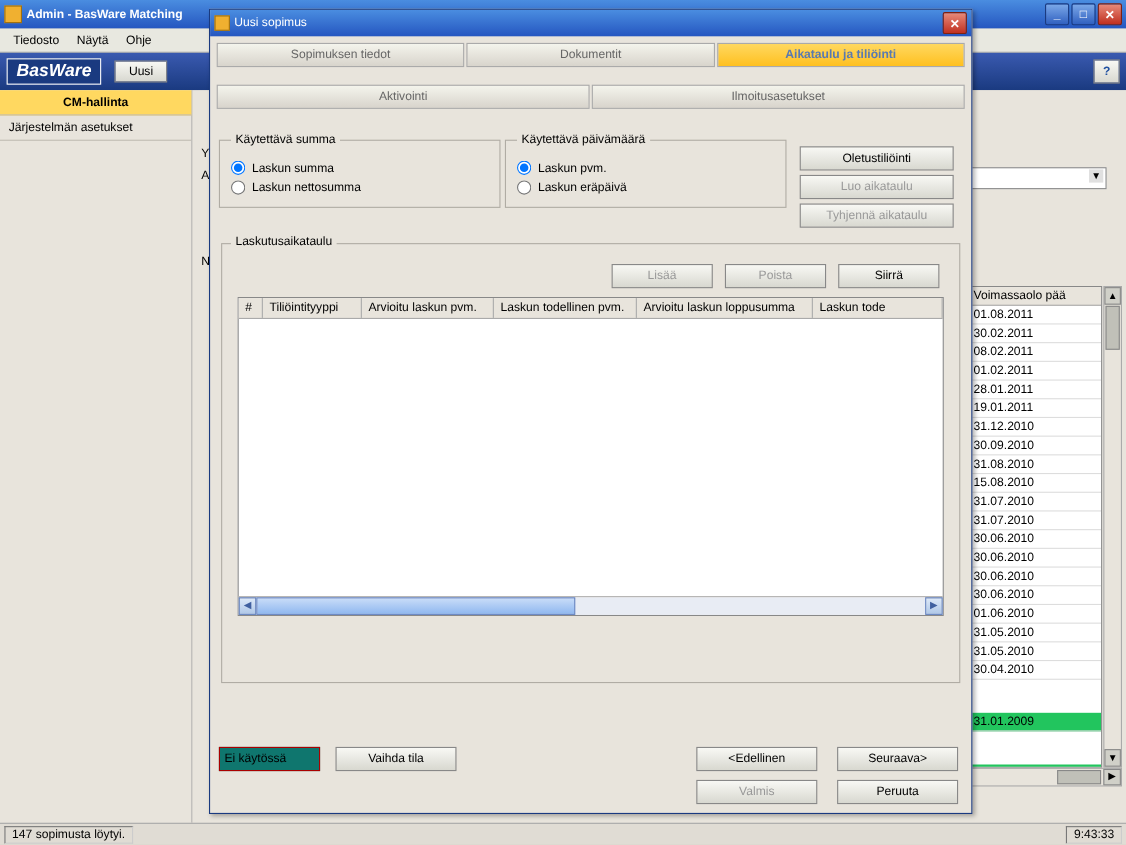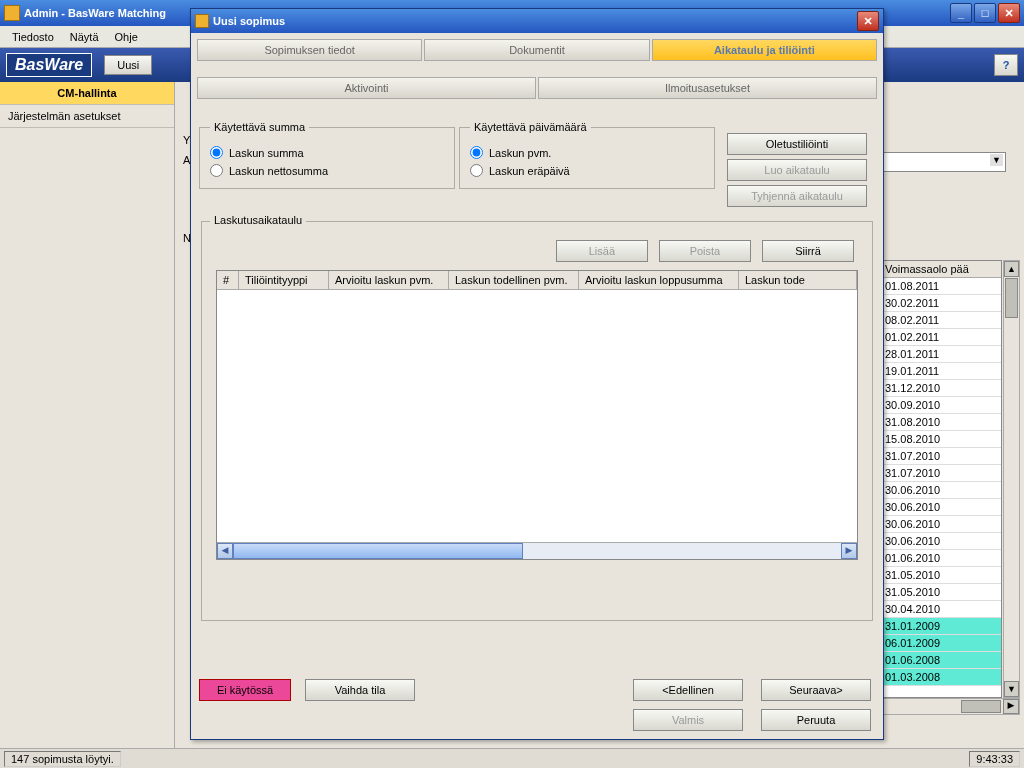--- a/index.html
+++ b/index.html
@@ -32,39 +32,39 @@
 
 .main-area { position: absolute; left: 175px; right: 0; top: 82px; bottom: 20px; background: #e8e4dc; }
 .main-area .field-label { position: absolute; left: 8px; }
 .main-area .dropdown-stub { position: absolute; right: 18px; top: 70px; width: 140px; height: 20px; background: #fff; border: 1px solid #888; }
 .main-area .dropdown-stub::after { content: "▼"; position: absolute; right: 2px; top: 1px; font-size: 9px; background: #e0e0e0; padding: 1px 2px; }
 
 
 .date-list { position: absolute; right: 22px; top: 178px; width: 122px; bottom: 50px; background: #fff; border: 1px solid #888; overflow: hidden; }
 .date-header { background: #e8e4dc; padding: 2px 4px; font-weight: normal; border-bottom: 1px solid #aaa; }
 .date-row { padding: 2px 4px; border-bottom: 1px solid #ddd; white-space: nowrap; }
-.date-row.red { background: #5eead4; }
+.date-row.red { background: #22c55e; margin-top: 30px; }
 .vscroll { position: absolute; right: 4px; top: 178px; width: 17px; bottom: 50px; background: #e8e4dc; border: 1px solid #aaa; }
 .vscroll .arrow { height: 16px; background: #d0d0c8; border: 1px solid #888; text-align: center; font-size: 9px; line-height: 14px; }
 .vscroll .thumb { position: absolute; top: 17px; left: 1px; right: 1px; height: 40px; background: #c0c0b8; border: 1px solid #888; }
 .hscroll-stub { position: absolute; right: 4px; left: 10px; bottom: 33px; height: 17px; background: #e8e4dc; border: 1px solid #aaa; }
 .hscroll-stub .arrow { position: absolute; width: 16px; top: 0; bottom: 0; background: #d0d0c8; border: 1px solid #888; text-align: center; font-size: 9px; }
 .hscroll-stub .arrow.r { right: 0; }
 .hscroll-stub .thumb { position: absolute; right: 18px; top: 1px; bottom: 1px; width: 40px; background: #c0c0b8; border: 1px solid #888; }
 
 
 .statusbar { position: absolute; left: 0; right: 0; bottom: 0; height: 20px; background: #e0dcd4; border-top: 1px solid #aaa; display: flex; align-items: center; padding: 0 4px; }
 .statusbar .cell { border: 1px inset #ccc; padding: 1px 6px; }
 .statusbar .spacer { flex: 1; }
 
 
 .dialog { position: absolute; left: 190px; top: 8px; width: 694px; height: 732px; background: #e8e4dc; border: 1px solid #1a3a80; box-shadow: 2px 2px 4px rgba(0,0,0,0.3); }
 .dialog-titlebar { height: 24px; background: linear-gradient(to bottom, #4a8de0, #2556c0); display: flex; align-items: center; padding: 0 4px; color: #fff; }
 .dialog-titlebar .app-icon { width: 14px; height: 14px; background: #f0b030; margin-right: 4px; border: 1px solid #a07010; }
-.dialog-titlebar .title { flex: 1; font-weight: bold; }
+.dialog-titlebar .title { flex: 1; font-weight: normal; }
 .dialog-body { padding: 6px; }
 
 
 .tabs-row { display: flex; gap: 2px; margin-bottom: 16px; }
 .tab { flex: 1; text-align: center; padding: 4px; background: linear-gradient(to bottom, #f4f4ec, #d8d4cc); border: 1px solid #aaa; cursor: pointer; color: #666; }
 .tab.active { background: linear-gradient(to bottom, #ffd860, #ffc020); color: #5a7ab0; font-weight: bold; }
 
 
 .groupbox { border: 1px solid #b0aca4; margin: 10px 4px; padding: 12px 10px 10px; position: relative; }
 .groupbox .legend { position: absolute; top: -8px; left: 8px; background: #e8e4dc; padding: 0 4px; }
@@ -84,21 +84,21 @@
 .schedule-table { border: 1px solid #888; background: #fff; height: 290px; position: relative; margin: 0 4px; }
 .schedule-table .thead { display: flex; background: #e8e4dc; border-bottom: 1px solid #aaa; }
 .schedule-table .th { padding: 3px 6px; border-right: 1px solid #aaa; white-space: nowrap; overflow: hidden; }
 .schedule-hscroll { height: 17px; background: #e8e4dc; border-top: 1px solid #aaa; position: absolute; bottom: 0; left: 0; right: 0; display: flex; }
 .schedule-hscroll .arrow { width: 16px; background: linear-gradient(to bottom,#dce8f8,#b0c8e8); border: 1px solid #6080c0; text-align: center; font-size: 9px; line-height: 13px; color: #4060a0; }
 .schedule-hscroll .track { flex: 1; position: relative; background: #e8ecf4; }
 .schedule-hscroll .thumb { position: absolute; left: 0; top: 0; bottom: 0; width: 290px; background: linear-gradient(to bottom,#c8dcf8,#90b8f0); border: 1px solid #6080c0; }
 
 
 .dialog-bottom { position: absolute; bottom: 8px; left: 8px; right: 8px; }
-.status-btn { display: inline-block; width: 92px; padding: 4px; background: #ec4899; color: #000; text-align: center; border: 1px solid #a00; }
+.status-btn { display: inline-block; width: 92px; padding: 4px; background: #0f766e; color: #000; border: 1px solid #a00; }
 .bottom-row { display: flex; align-items: center; gap: 10px; }
 .bottom-row .spacer { flex: 1; }
 .bottom-row2 { display: flex; justify-content: flex-end; gap: 10px; margin-top: 8px; }
 
 fieldset.inline { border: 1px solid #b0aca4; padding: 8px 10px 6px; margin: 6px 2px; }
 fieldset.inline legend { padding: 0 4px; background: #e8e4dc; }
 </style>
 </head>
 <body>
 

